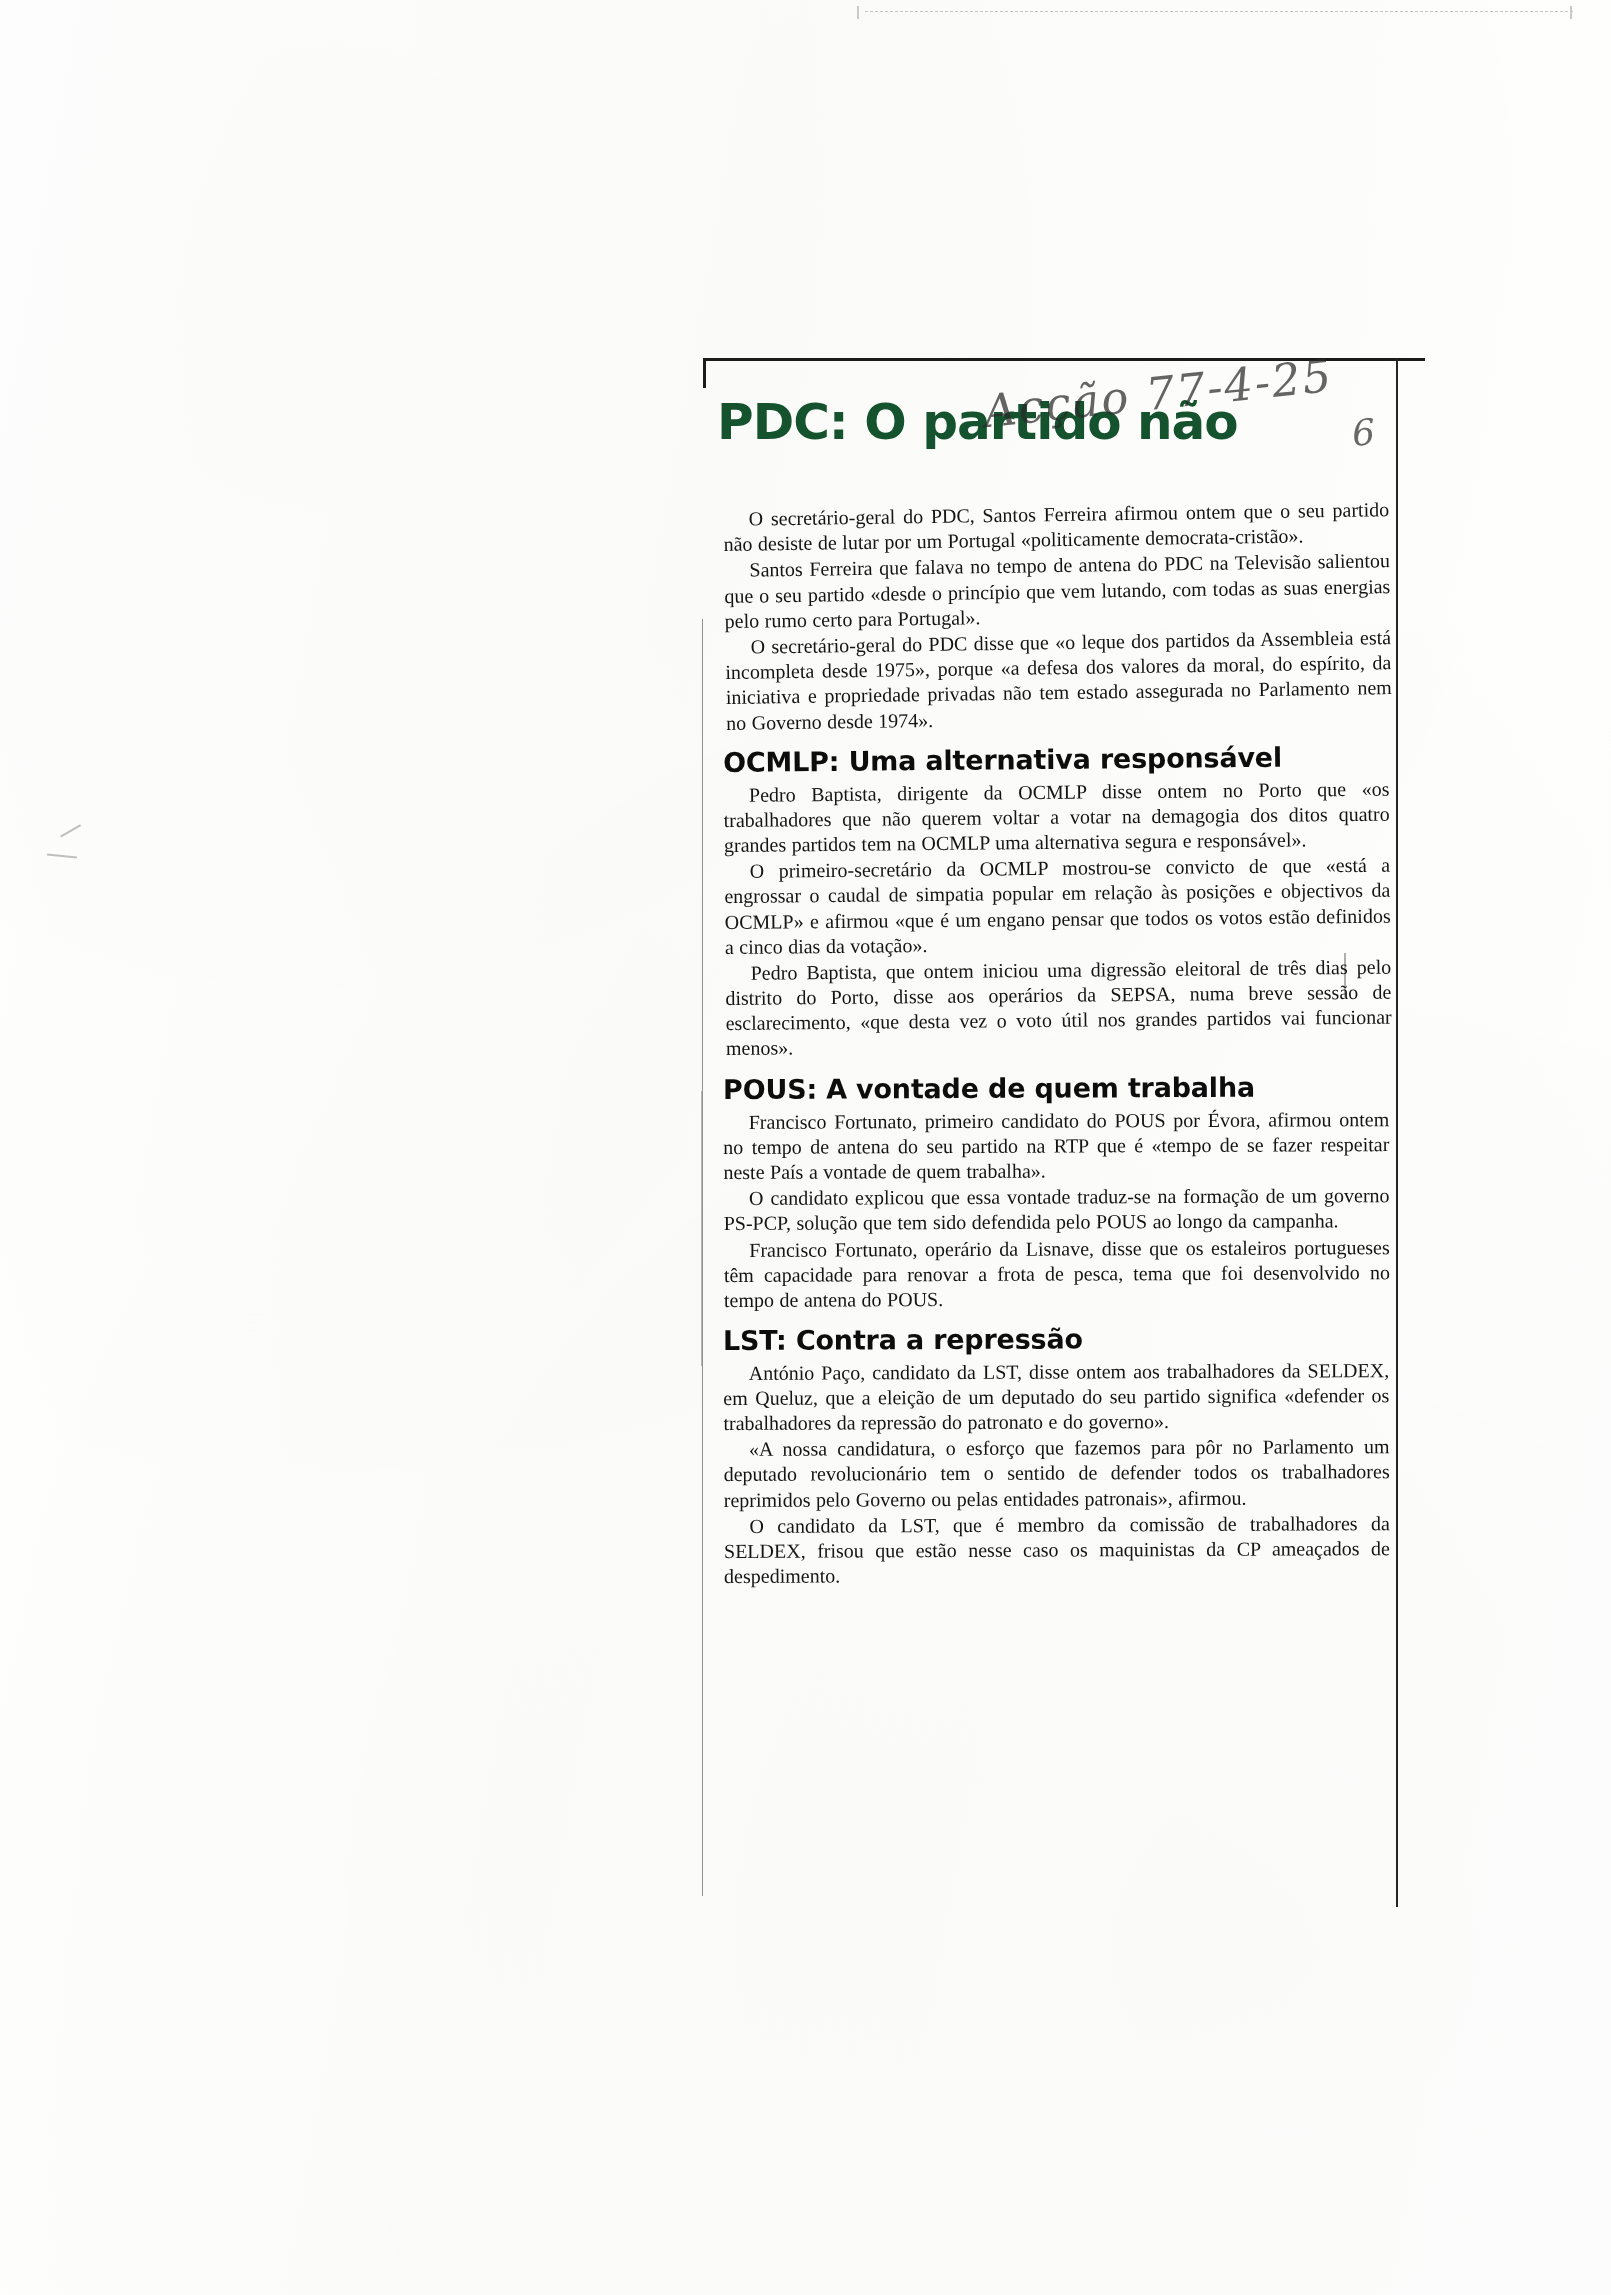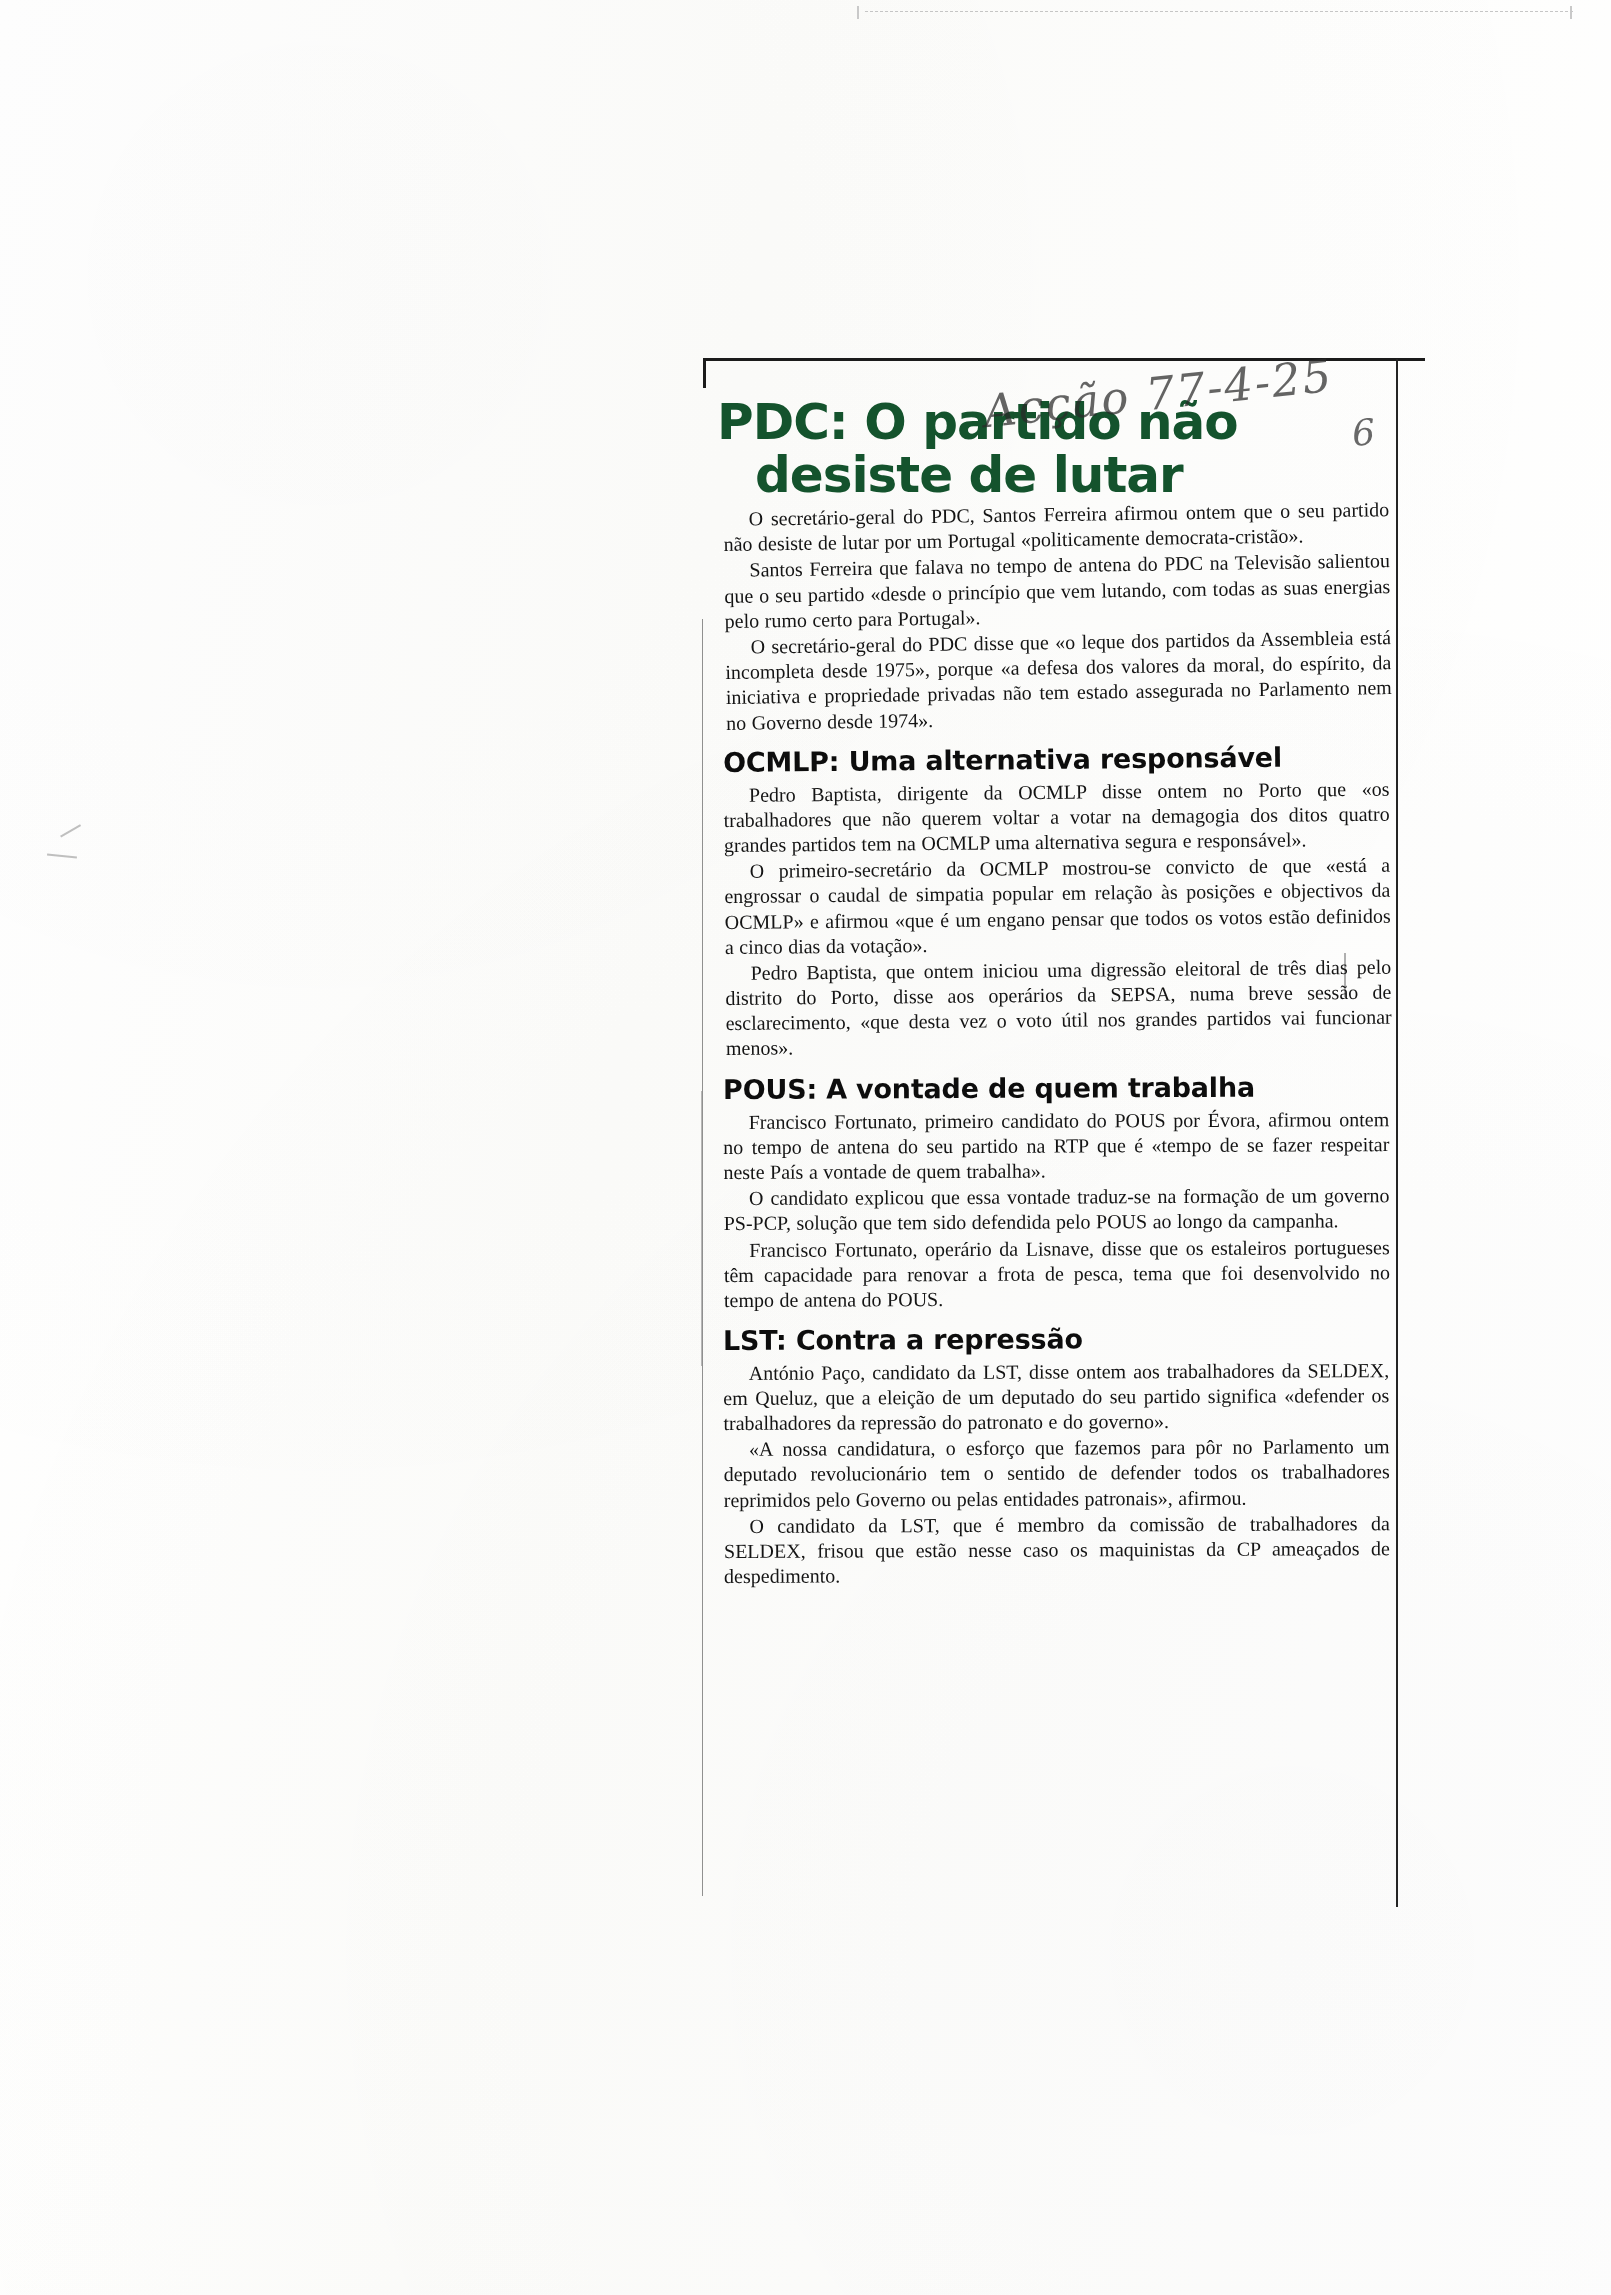--- a/index.html
+++ b/index.html
@@ -212,21 +212,20 @@
   <div class="clipping">
     <div class="clip-border-top"></div>
     <div class="clip-border-left"></div>
     <div class="clip-border-right"></div>
     <div class="clip-edge-left"></div>
     <div class="clip-edge-left-2"></div>
     <div class="tick-left"></div>
 
     <h1 class="headline">
       <span class="line1">PDC: O partido não</span>
-      <span class="line2">desiste de lutar</span>
     </h1>
 
     <div class="handwriting">
       <span class="hw-text">Acção 77-4-25</span>
       <span class="hw-text-2">6</span>
     </div>
 
     <div class="body-col">
 
       <section class="sec skew-a">

